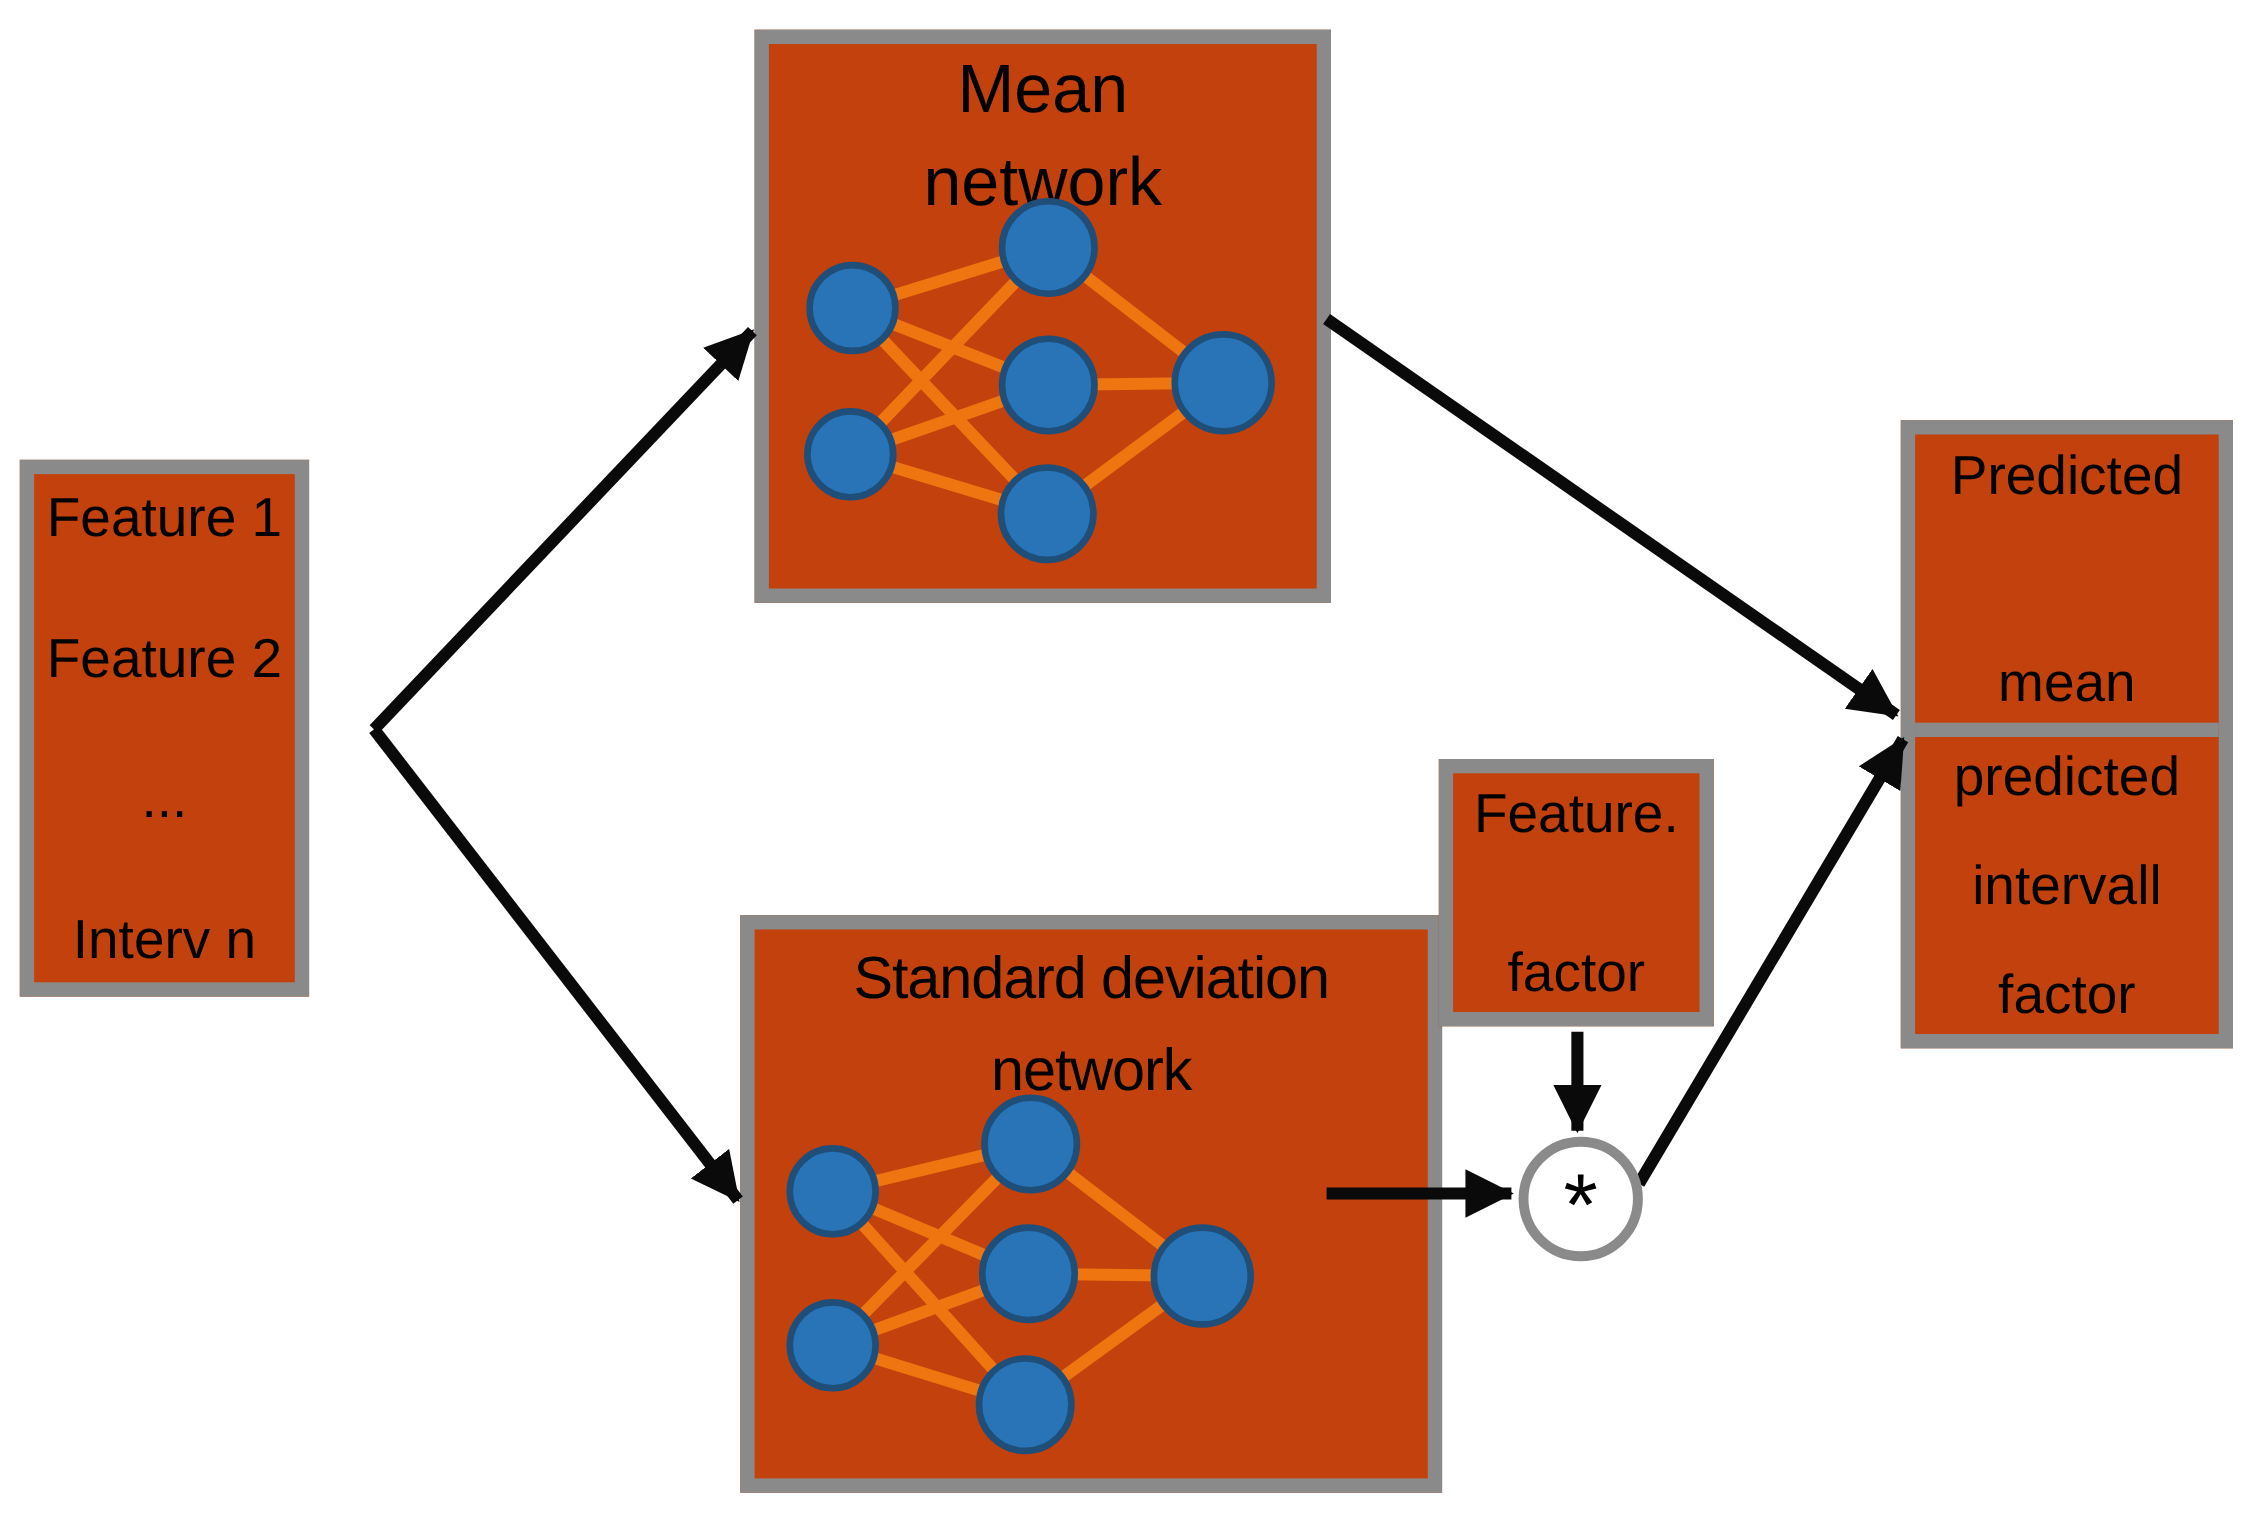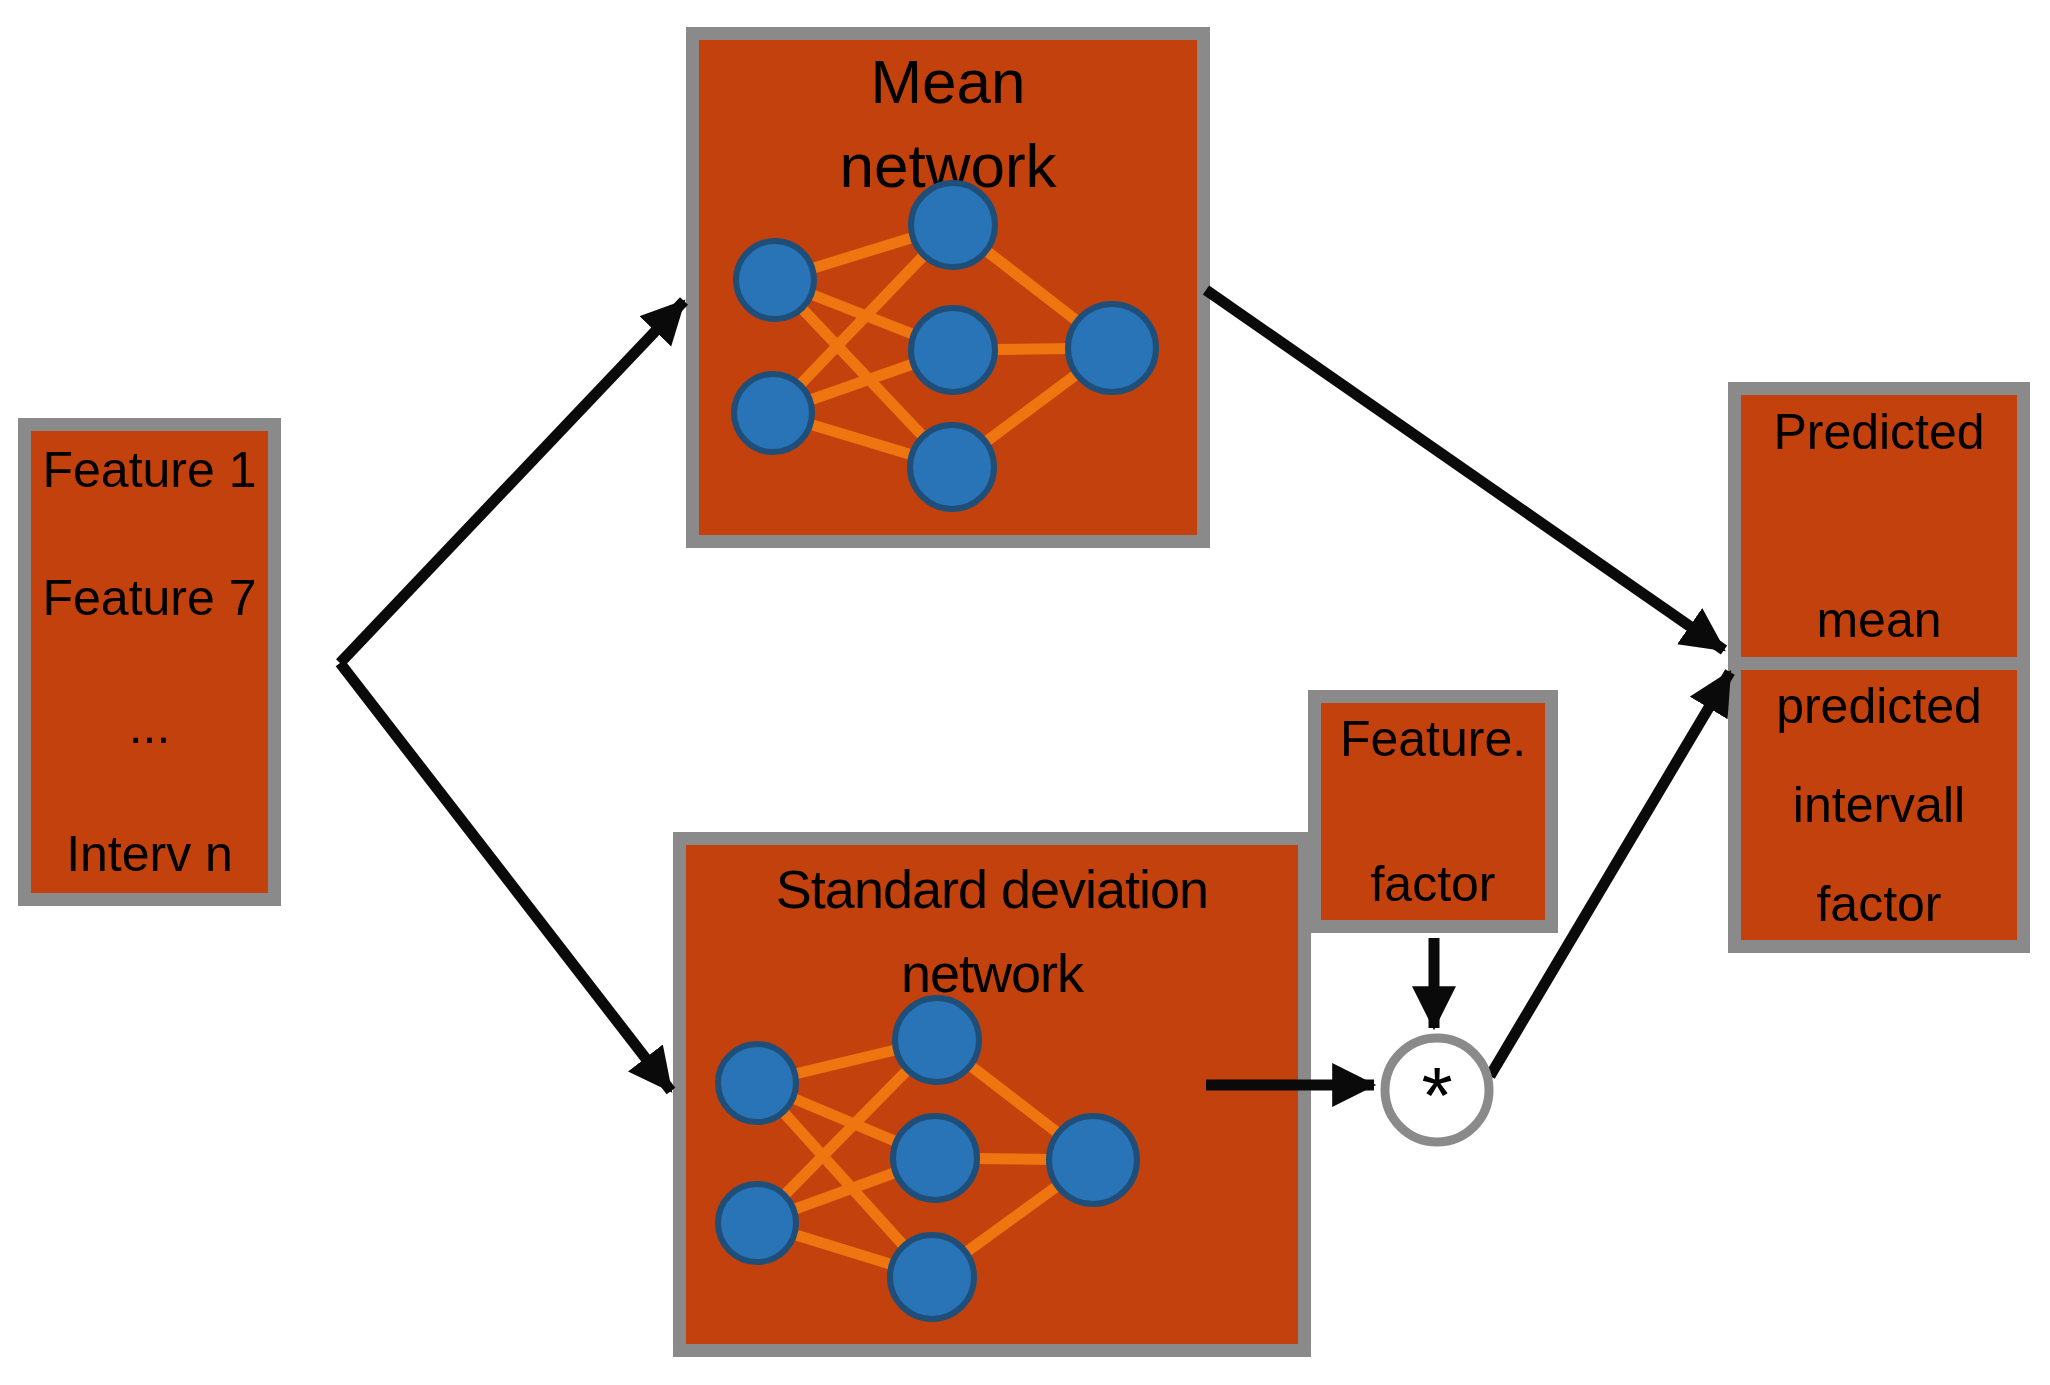--- a/index.html
+++ b/index.html
@@ -74,21 +74,21 @@
     text-anchor: middle;
   }
 </style>
 </head>
 <body>
 
 <div class="canvas">
 
   <div class="box feature-box center-flex">
     <div>Feature 1</div>
-    <div>Feature 7</div>
+    <div>Feature 2</div>
     <div>...</div>
     <div>Interv n</div>
   </div>
 
   <div class="box mean-box">
     <div class="box-title">
       <div>Mean</div>
       <div>network</div>
     </div>
   </div>

